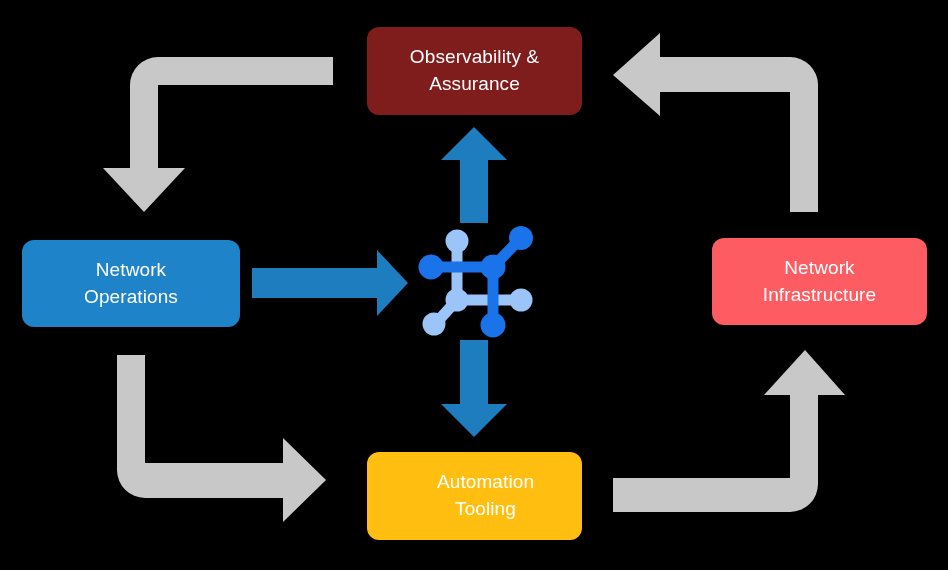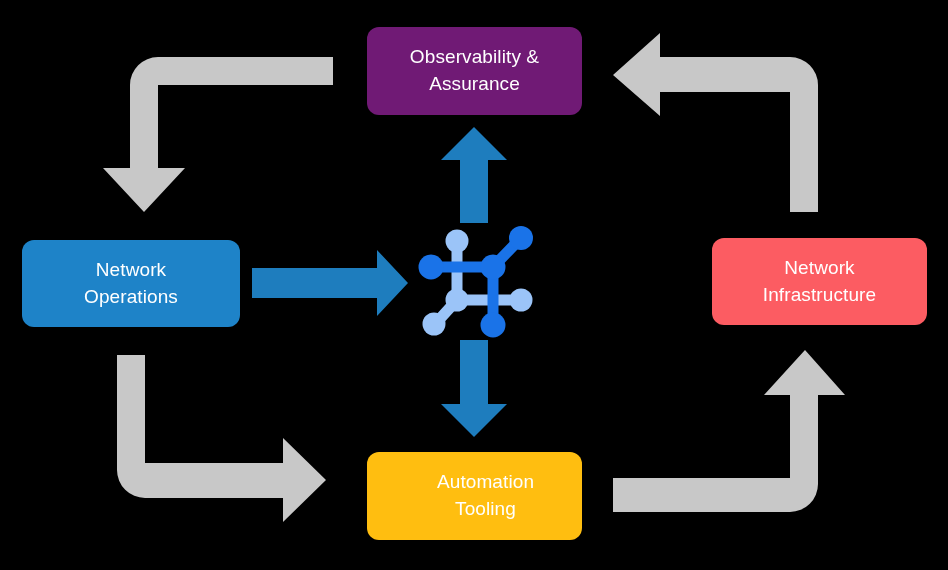--- a/index.html
+++ b/index.html
@@ -167,21 +167,21 @@
 
       <g fill="#1A73E8">
         <circle cx="431" cy="267" r="12.5"></circle>
         <circle cx="493" cy="267" r="12.5"></circle>
         <circle cx="521" cy="238" r="12"></circle>
         <circle cx="493" cy="325" r="12.5"></circle>
       </g>
     </g>
   </svg>
 
-  <div class="node-box" id="box-observability" style="background: #701a75; color: rgb(255, 255, 255);">Observability &amp;
+  <div class="node-box" id="box-observability" style="background: #7f1d1d; color: rgb(255, 255, 255);">Observability &amp;
 Assurance</div>
 
   <div class="node-box" id="box-operations" style="background: rgb(30, 131, 200); color: rgb(255, 255, 255);">Network
 Operations</div>
 
   <div class="node-box" id="box-infrastructure" style="background: rgb(252, 92, 98); color: rgb(255, 255, 255);">Network
 Infrastructure</div>
 
   <div class="node-box" id="box-automation" style="background: rgb(255, 190, 16); color: rgb(255, 255, 255);">Automation
 Tooling</div>

